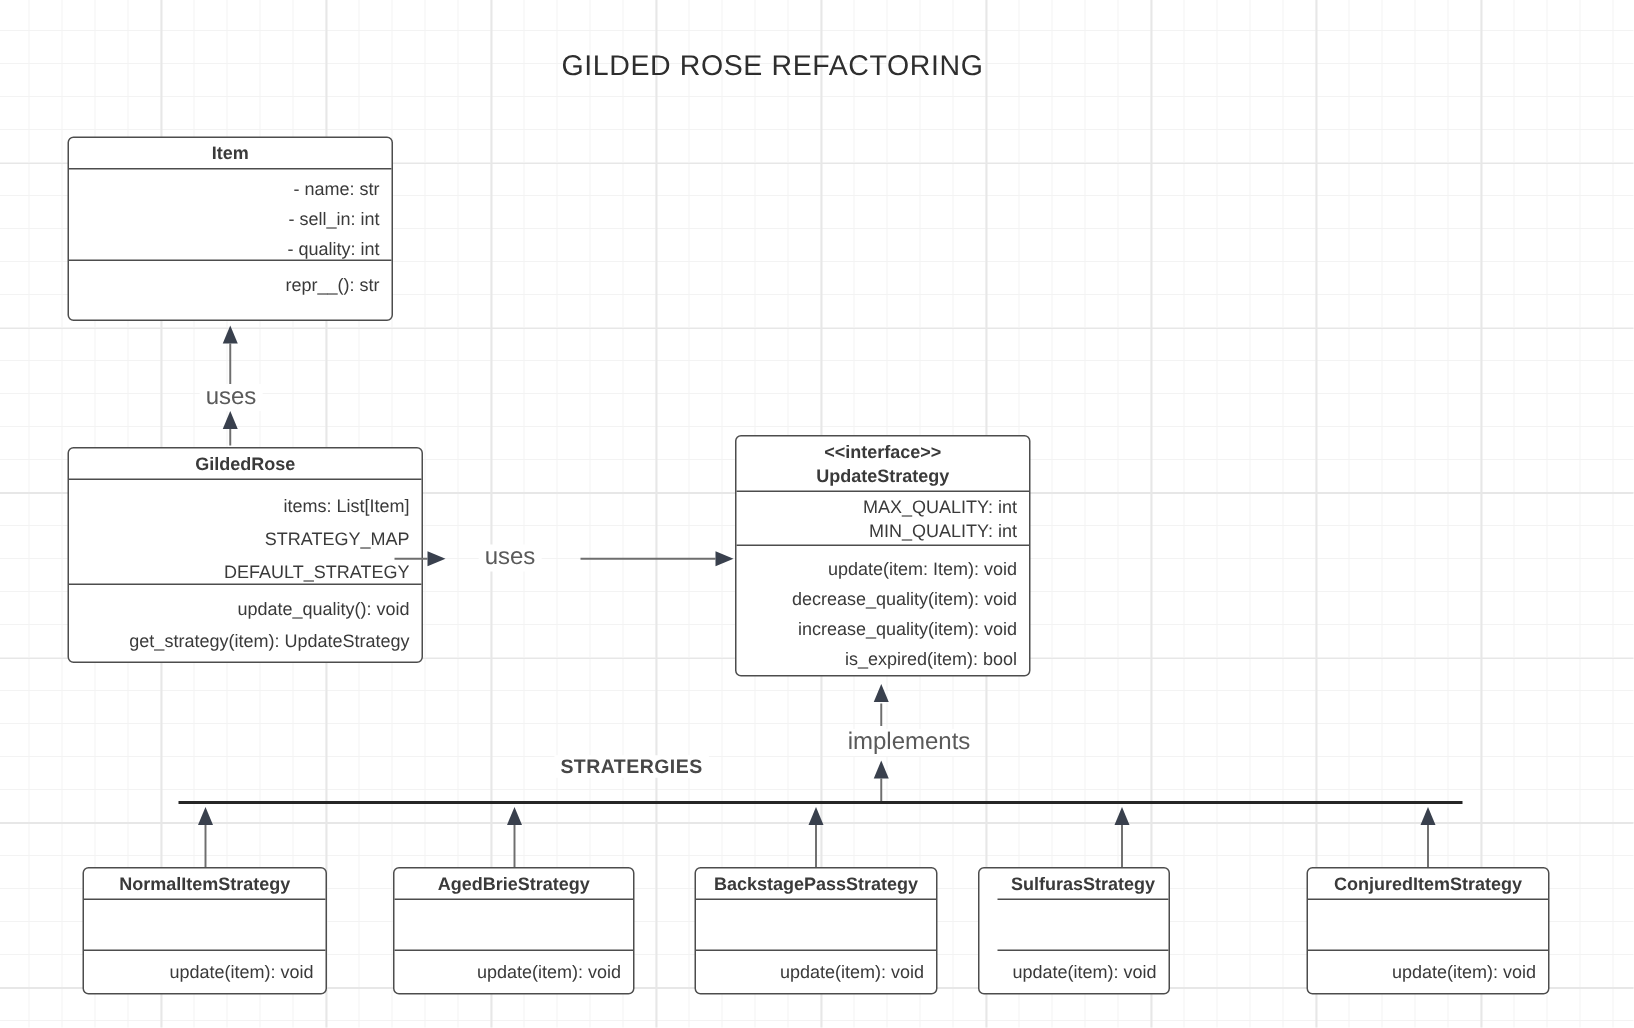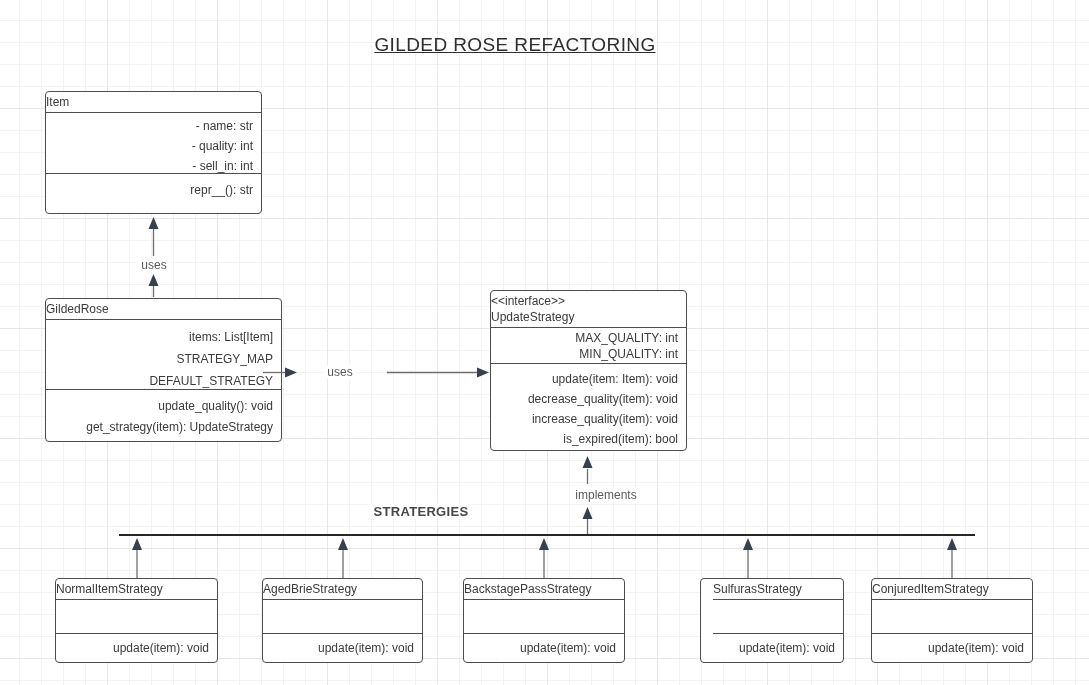--- a/index.html
+++ b/index.html
@@ -14,65 +14,65 @@
       linear-gradient(90deg, #f3f3f3 1px, transparent 1px);
     background-size:110px 110px,110px 110px,22px 22px,22px 22px;
     background-position:-3px -2px;
     font-family:"Liberation Sans", sans-serif;
     overflow:hidden;
   }
   .diagram-title {
     position:absolute; left:515px; top:45px;
     transform:translate(-50%,-50%);
     font-size:19px; font-weight:500; letter-spacing:.4px;
-    color:#2e2e2e; white-space:nowrap;text-decoration:underline;
+    color:#2e2e2e; white-space:nowrap;
   }
   .uml-box {
     position:absolute; box-sizing:border-box;
     background:#ffffff;
     border:1.5px solid #4d4d4d; border-radius:4px;
     color:#3a3a3a; font-size:12px;
   }
   .uml-title {
-    box-sizing:border-box; 
-    line-height:20px; height:20px; white-space:nowrap; overflow:hidden;
+    box-sizing:border-box; text-align:center;
+    line-height:20px; height:20px; white-space:nowrap; overflow:hidden;font-weight:bold;
   }
   .uml-title-2line { height:36px; line-height:17px; padding-top:2px; }
   .uml-title-2line .uml-title-row { line-height:16px; }
   .uml-section {
     box-sizing:border-box;
     border-top:1.5px solid #4d4d4d;
     padding:3px 8px 0 8px; overflow:hidden;text-align:right;
   }
   .uml-line { line-height:20px; white-space:nowrap; }
   .edges { position:absolute; left:0; top:0; pointer-events:none; }
   .edge-label {
     position:absolute; transform:translate(-50%,-50%);
     background:#ffffff; padding:0 4px;
-    font-size:12px; color:#5a5a5a; white-space:nowrap;
+    font-size:16px; color:#5a5a5a; white-space:nowrap;
   }
   .group-label {
     position:absolute; transform:translate(-50%,-50%);
     font-size:13px; color:#474747; letter-spacing:.3px; white-space:nowrap;
     background:#ffffff; padding:0 4px;font-weight:bold;
   }
 </style>
 </head>
 <body>
 
 <div class="canvas">
 
   <div class="diagram-title">GILDED ROSE REFACTORING</div>
 
   <div class="uml-box" style="left:45px;top:91px;width:217px;">
     <div class="uml-title">Item</div>
     <div class="uml-section" style="height:61px;">
       <div class="uml-line">- name: str</div>
+      <div class="uml-line">- sell_in: int</div>
       <div class="uml-line">- quality: int</div>
-      <div class="uml-line">- sell_in: int</div>
     </div>
     <div class="uml-section" style="height:40px;padding-top:6px;">
       <div class="uml-line">repr__(): str</div>
     </div>
   </div>
 
   <div class="uml-box" style="left:45px;top:298px;width:237px;">
     <div class="uml-title">GildedRose</div>
     <div class="uml-section" style="height:70px;padding-top:6px;">
       <div class="uml-line" style="line-height:22px;">items: List[Item]</div>
@@ -119,21 +119,21 @@
   </div>
 
   <div class="uml-box" style="left:463px;top:578px;width:162px;">
     <div class="uml-title">BackstagePassStrategy</div>
     <div class="uml-section" style="height:34px;"></div>
     <div class="uml-section" style="height:29px;padding-top:4px;">
       <div class="uml-line">update(item): void</div>
     </div>
   </div>
 
-  <div class="uml-box" style="left:700px;top:578px;width:144px;padding-left:12px;">
+  <div class="uml-box" style="left:652px;top:578px;width:128px;padding-left:12px;">
     <div class="uml-title">SulfurasStrategy</div>
     <div class="uml-section" style="height:34px;"></div>
     <div class="uml-section" style="height:29px;padding-top:4px;">
       <div class="uml-line">update(item): void</div>
     </div>
   </div>
 
   <div class="uml-box" style="left:871px;top:578px;width:162px;">
     <div class="uml-title">ConjuredItemStrategy</div>
     <div class="uml-section" style="height:34px;"></div>

